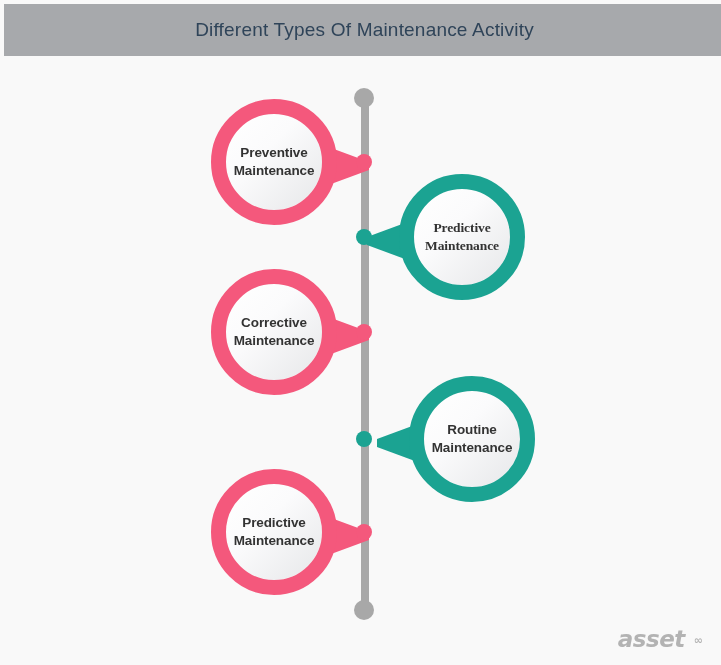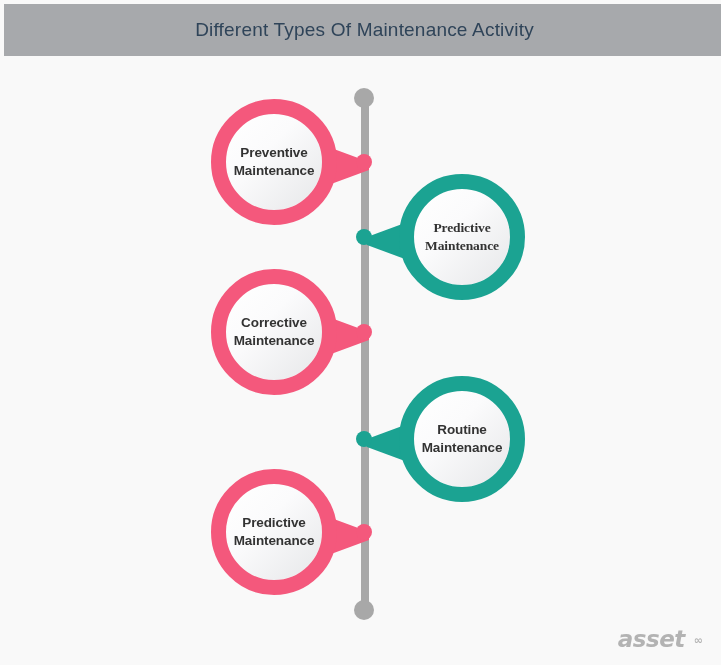--- a/index.html
+++ b/index.html
@@ -198,21 +198,21 @@
 
   <div class="node pink" style="left:207px; top:213px;text-decoration:underline;">
     <div class="node-pointer"></div>
     <div class="node-ring">
       <div class="node-label">Corrective
 Maintenance</div>
     </div>
   </div>
   <div class="connector-dot pink" style="top:276px;"></div>
 
-  <div class="node teal" style="left:395px; top:320px;">
+  <div class="node teal" style="left:405px; top:320px;">
     <div class="node-pointer"></div>
     <div class="node-ring">
       <div class="node-label">Routine
 Maintenance</div>
     </div>
   </div>
   <div class="connector-dot teal" style="top:383px;"></div>
 
   <div class="node pink" style="left:207px; top:413px;">
     <div class="node-pointer"></div>

